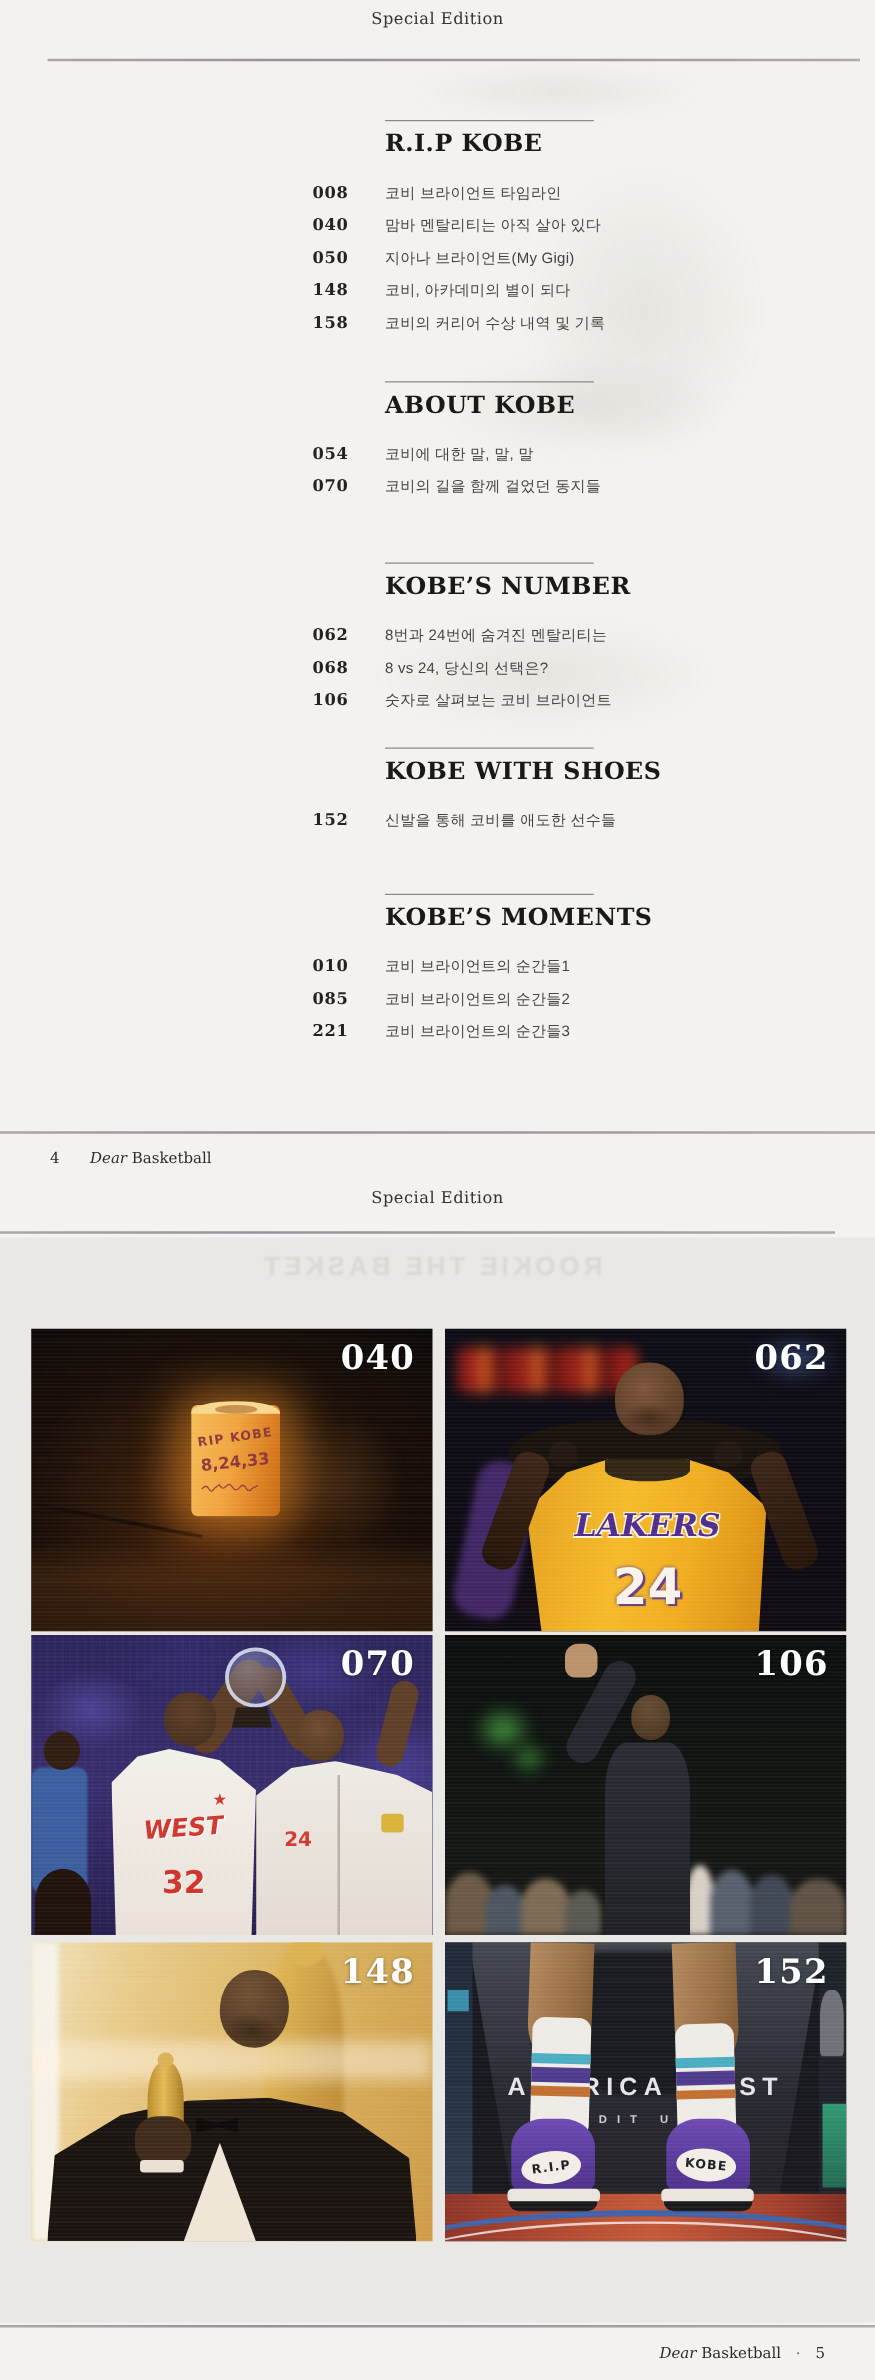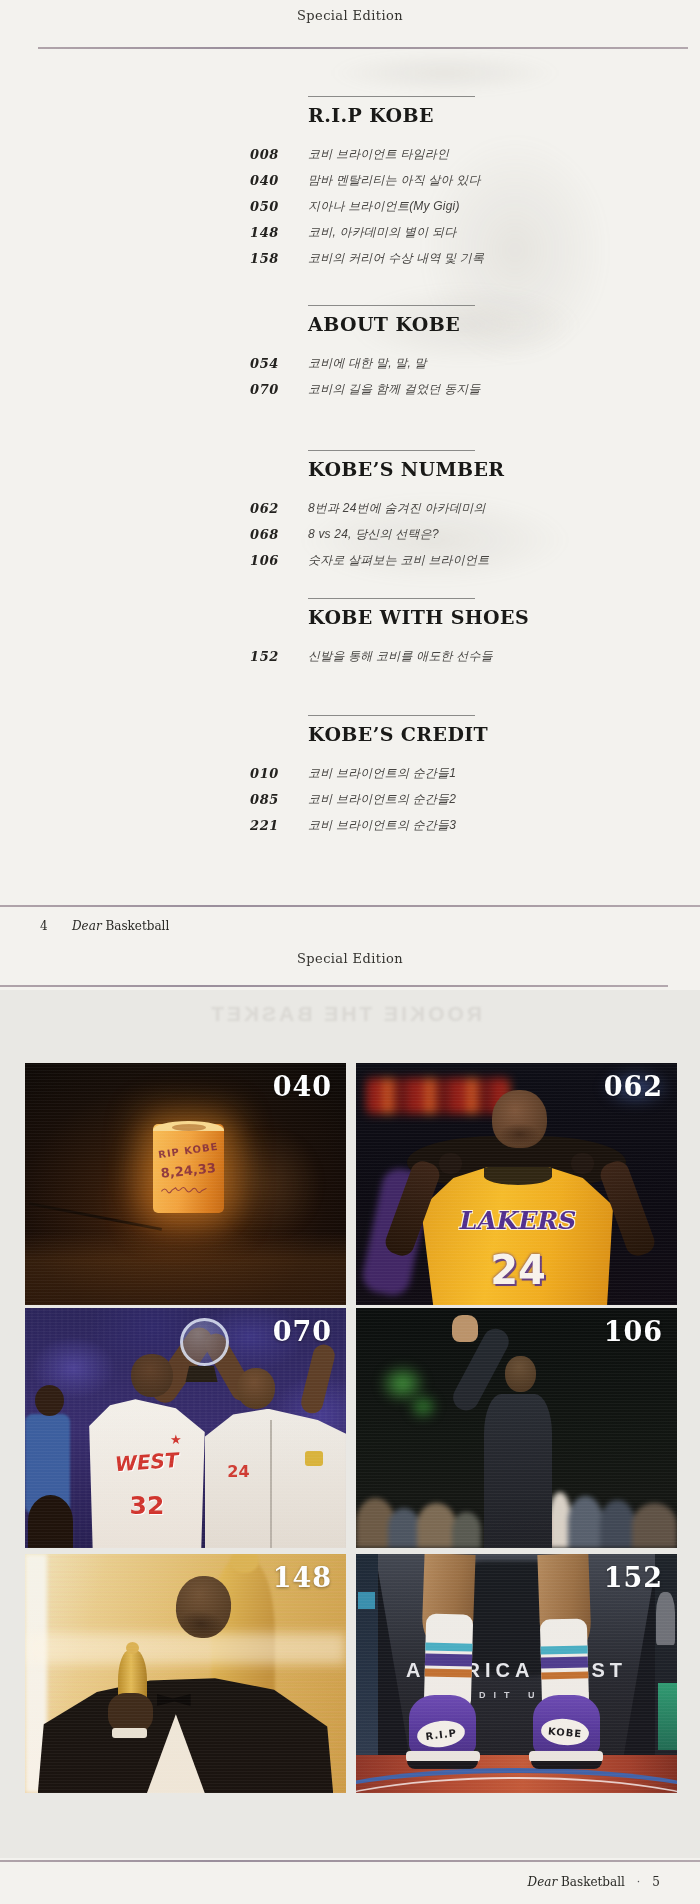--- a/index.html
+++ b/index.html
@@ -10,21 +10,21 @@
   .hdr{position:absolute;left:0;width:700px;text-align:center;
        font-family:"DejaVu Serif","Liberation Serif",serif;font-size:13px;color:#33322e;letter-spacing:.4px;}
   .rule{position:absolute;height:1.5px;background:linear-gradient(90deg,#b0a4aa,#9a8f9c 30%,#a79ba3 70%,#b3a8ae);}
 
   
   .toc-section{position:absolute;left:250px;width:340px;}
   .sec-rule{margin-left:58px;width:167px;height:1px;background:#8b8b89;}
   .sec-title{margin:6px 0 0 58px;font-family:"DejaVu Serif","Liberation Serif",serif;
              font-size:19px;font-weight:700;color:#191917;letter-spacing:.4px;line-height:24px;}
   .entries{margin-top:14px;}
-  .entry{height:26px;display:flex;align-items:center;font-style:italic;}
+  .entry{height:26px;display:flex;align-items:center;}
   .entry .num{width:58px;font-family:"DejaVu Serif","Liberation Serif",serif;
               font-size:13px;font-weight:700;color:#23221f;letter-spacing:.6px;}
   .entry .ttl{flex:1;font-size:12px;color:#454340;letter-spacing:.2px;white-space:nowrap;}
 
   .footer1{position:absolute;top:919px;left:0;width:700px;font-family:"DejaVu Serif","Liberation Serif",serif;
            font-size:12px;color:#2a2a26;}
   .footer1 .fnum{position:absolute;left:40px;}
   .footer1 .fmag{position:absolute;left:72px;}
   .footer2{position:absolute;top:1875px;right:40px;font-family:"DejaVu Serif","Liberation Serif",serif;
            font-size:12px;color:#2a2a26;display:flex;align-items:center;}
@@ -266,21 +266,21 @@
         </div>
     </div>
   </section>
 
   <section class="toc-section" style="top:450px;">
     <div class="sec-rule"></div>
     <h2 class="sec-title">KOBE’S NUMBER</h2>
     <div class="entries">
       <div class="entry">
           <span class="num">062</span>
-          <span class="ttl">8번과 24번에 숨겨진 아카데미의</span>
+          <span class="ttl">8번과 24번에 숨겨진 멘탈리티는</span>
         </div>
       <div class="entry">
           <span class="num">068</span>
           <span class="ttl">8 vs 24, 당신의 선택은?</span>
         </div>
       <div class="entry">
           <span class="num">106</span>
           <span class="ttl">숫자로 살펴보는 코비 브라이언트</span>
         </div>
     </div>
@@ -292,21 +292,21 @@
     <div class="entries">
       <div class="entry">
           <span class="num">152</span>
           <span class="ttl">신발을 통해 코비를 애도한 선수들</span>
         </div>
     </div>
   </section>
 
   <section class="toc-section" style="top:715px;">
     <div class="sec-rule"></div>
-    <h2 class="sec-title">KOBE’S CREDIT</h2>
+    <h2 class="sec-title">KOBE’S MOMENTS</h2>
     <div class="entries">
       <div class="entry">
           <span class="num">010</span>
           <span class="ttl">코비 브라이언트의 순간들1</span>
         </div>
       <div class="entry">
           <span class="num">085</span>
           <span class="ttl">코비 브라이언트의 순간들2</span>
         </div>
       <div class="entry">

